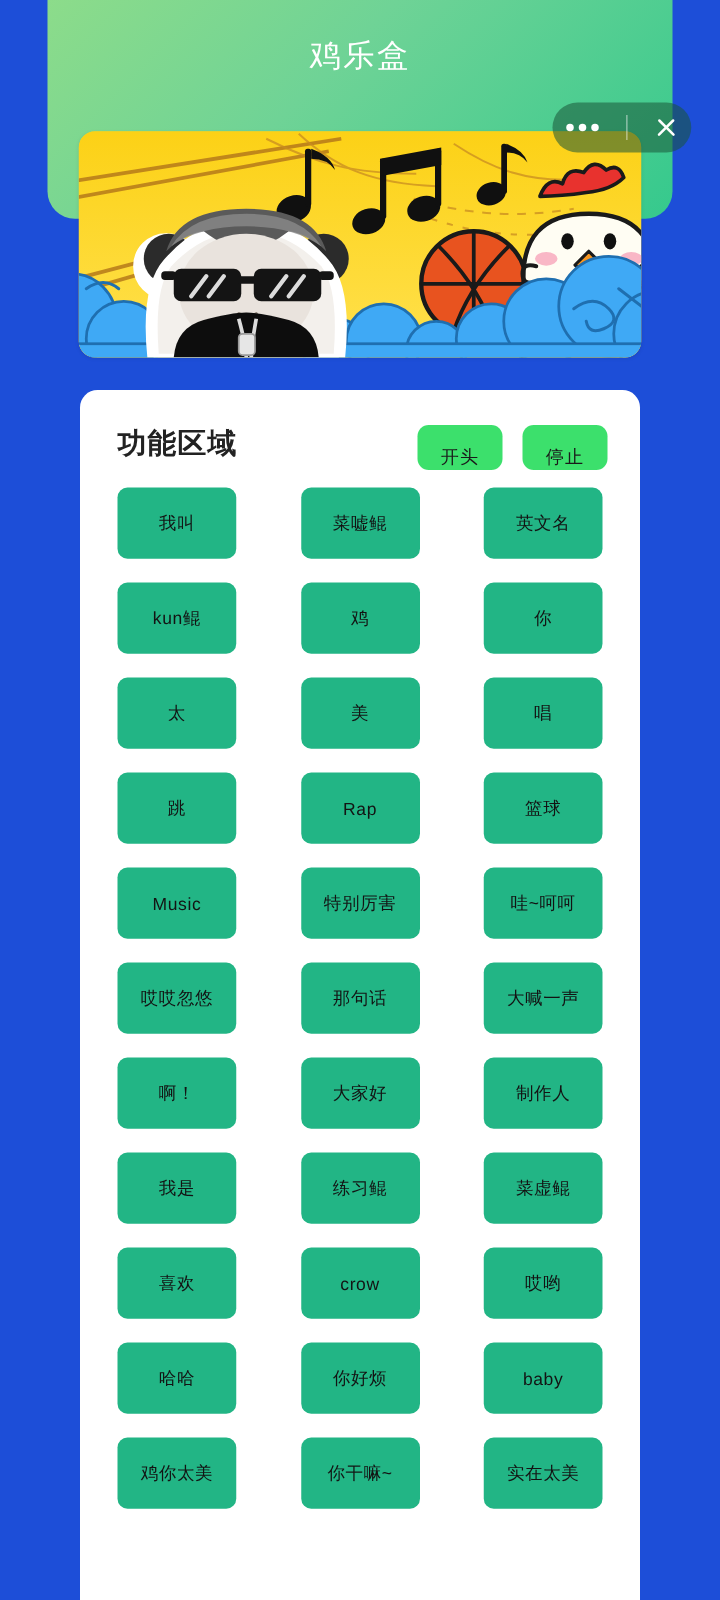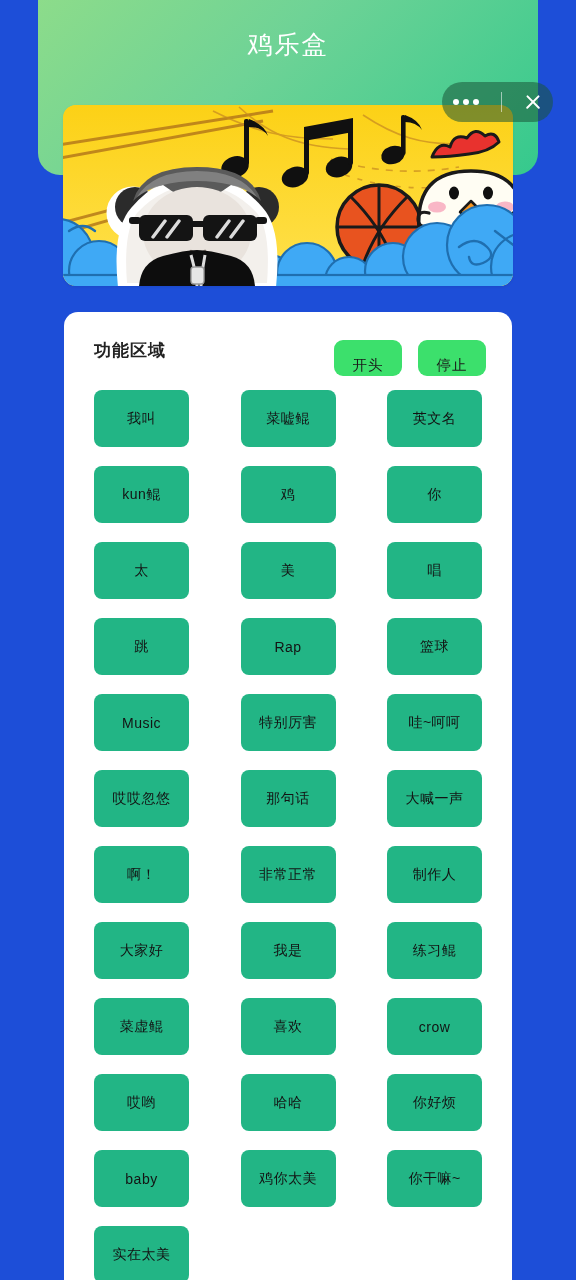--- a/index.html
+++ b/index.html
@@ -71,21 +71,21 @@
     background: #ffffff;
     border-radius: 14px 14px 0 0;
     overflow: hidden;
   }
   .card-head {
     position: relative;
     height: 78px;
   }
   .section-title {
     position: absolute; left: 30px; top: 27px;
-    font-size: 17px; font-weight: bold; color: #222222;
+    font-size: 23px; font-weight: bold; color: #222222;
     letter-spacing: 1px;
   }
   .head-actions {
     position: absolute; right: 26px; top: 28px;
     display: flex; gap: 16px;
   }
   .action-btn {
     width: 68px; height: 36px;
     border: none;
     border-radius: 9px;
@@ -277,23 +277,22 @@
         <button class="grid-btn">跳</button>
         <button class="grid-btn">Rap</button>
         <button class="grid-btn">篮球</button>
         <button class="grid-btn">Music</button>
         <button class="grid-btn">特别厉害</button>
         <button class="grid-btn">哇~呵呵</button>
         <button class="grid-btn">哎哎忽悠</button>
         <button class="grid-btn">那句话</button>
         <button class="grid-btn">大喊一声</button>
         <button class="grid-btn">啊！</button>
-        <button class="grid-btn">非常正常</button>
+        <button class="grid-btn">大家好</button>
         <button class="grid-btn">制作人</button>
-        <button class="grid-btn">大家好</button>
         <button class="grid-btn">我是</button>
         <button class="grid-btn">练习鲲</button>
         <button class="grid-btn">菜虚鲲</button>
         <button class="grid-btn">喜欢</button>
         <button class="grid-btn">crow</button>
         <button class="grid-btn">哎哟</button>
         <button class="grid-btn">哈哈</button>
         <button class="grid-btn">你好烦</button>
         <button class="grid-btn">baby</button>
         <button class="grid-btn">鸡你太美</button>

